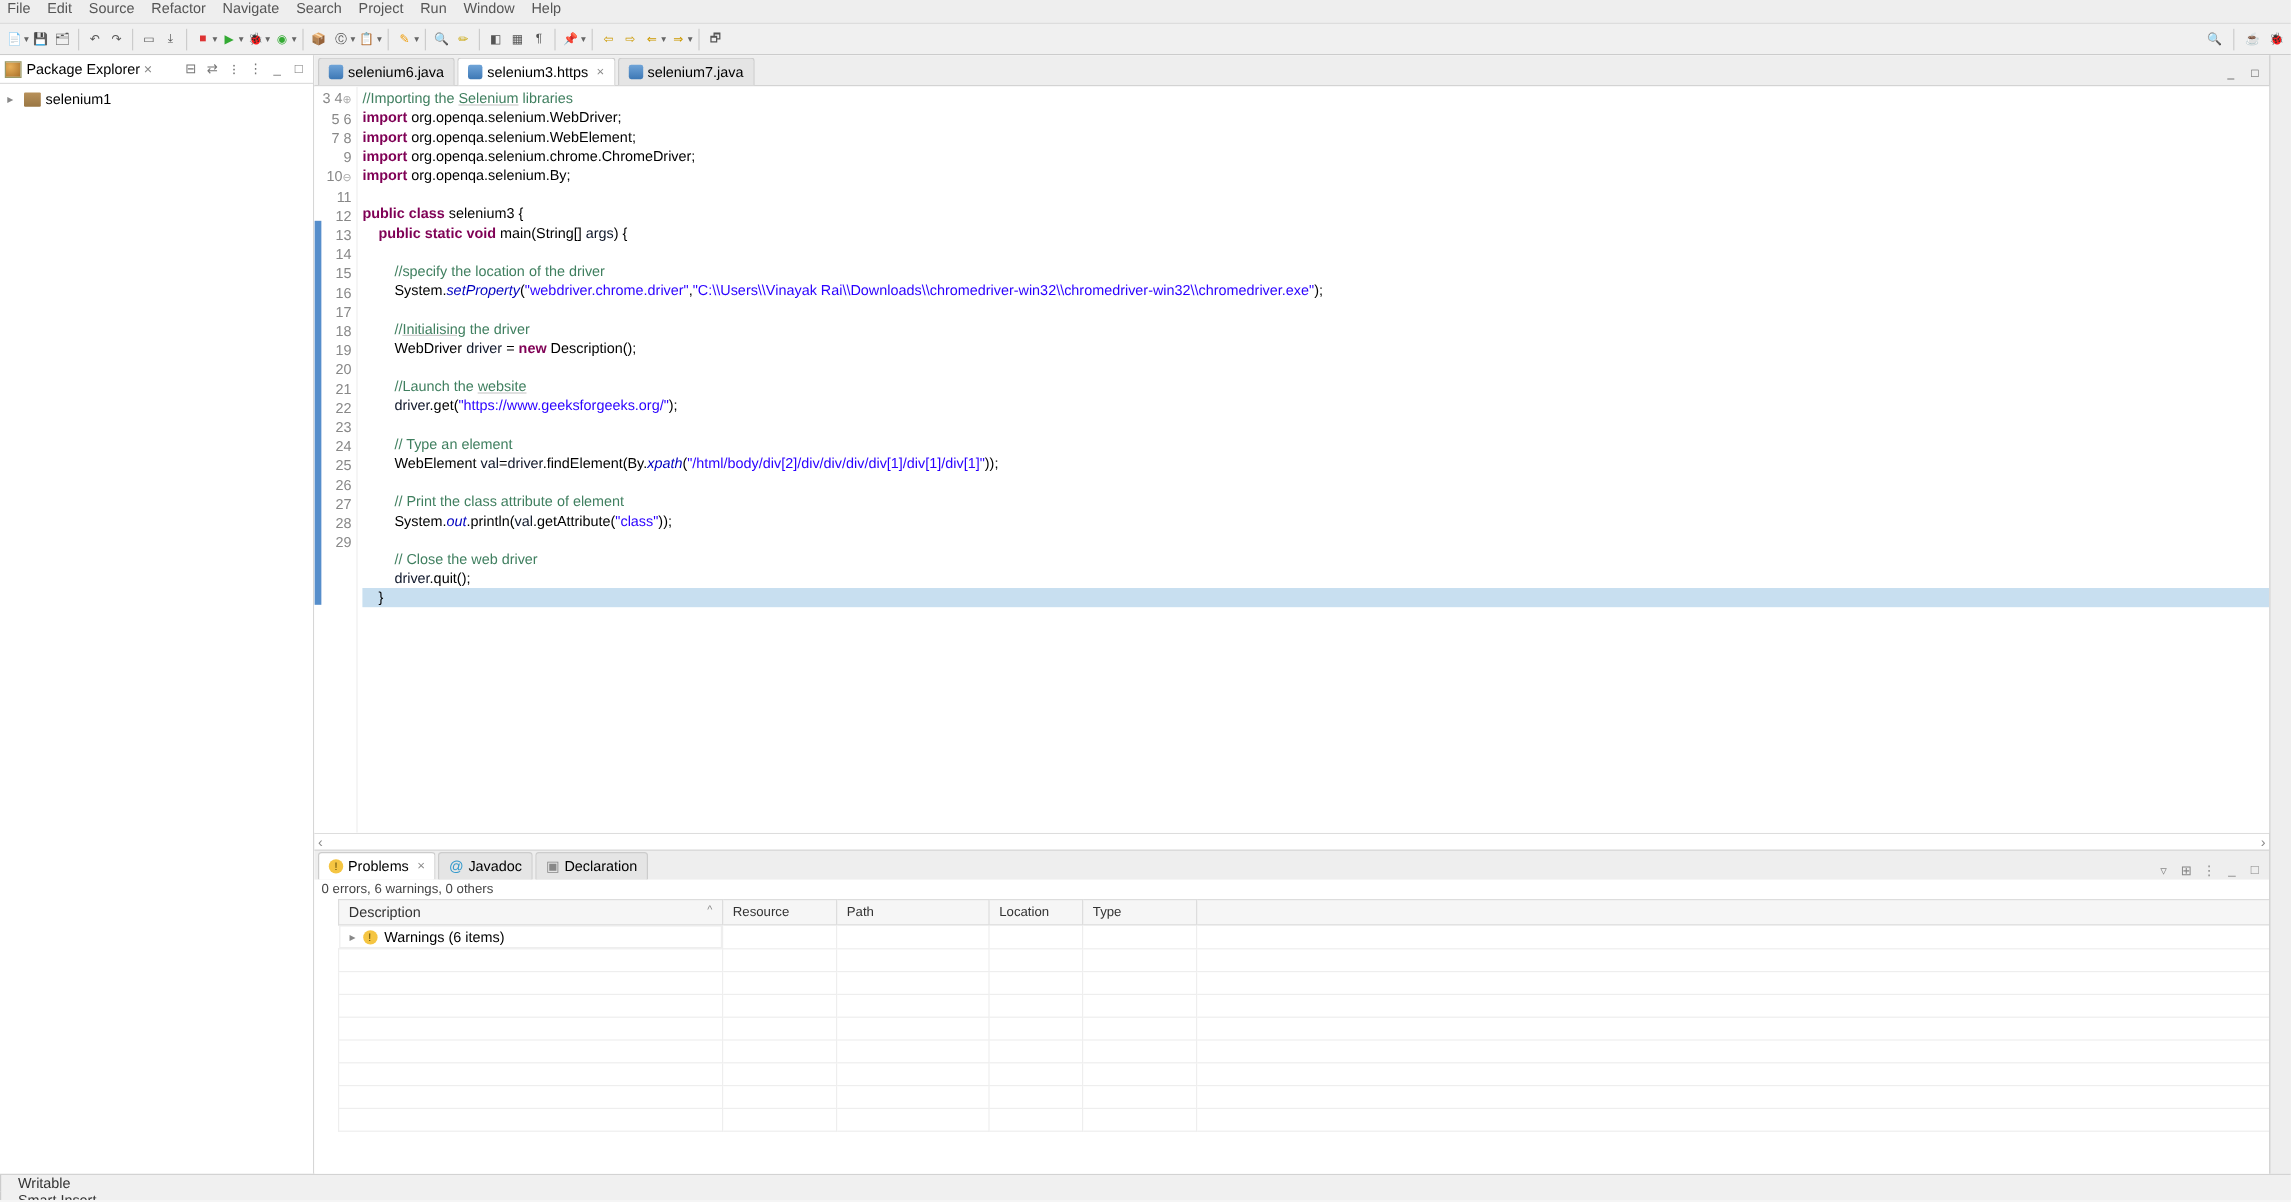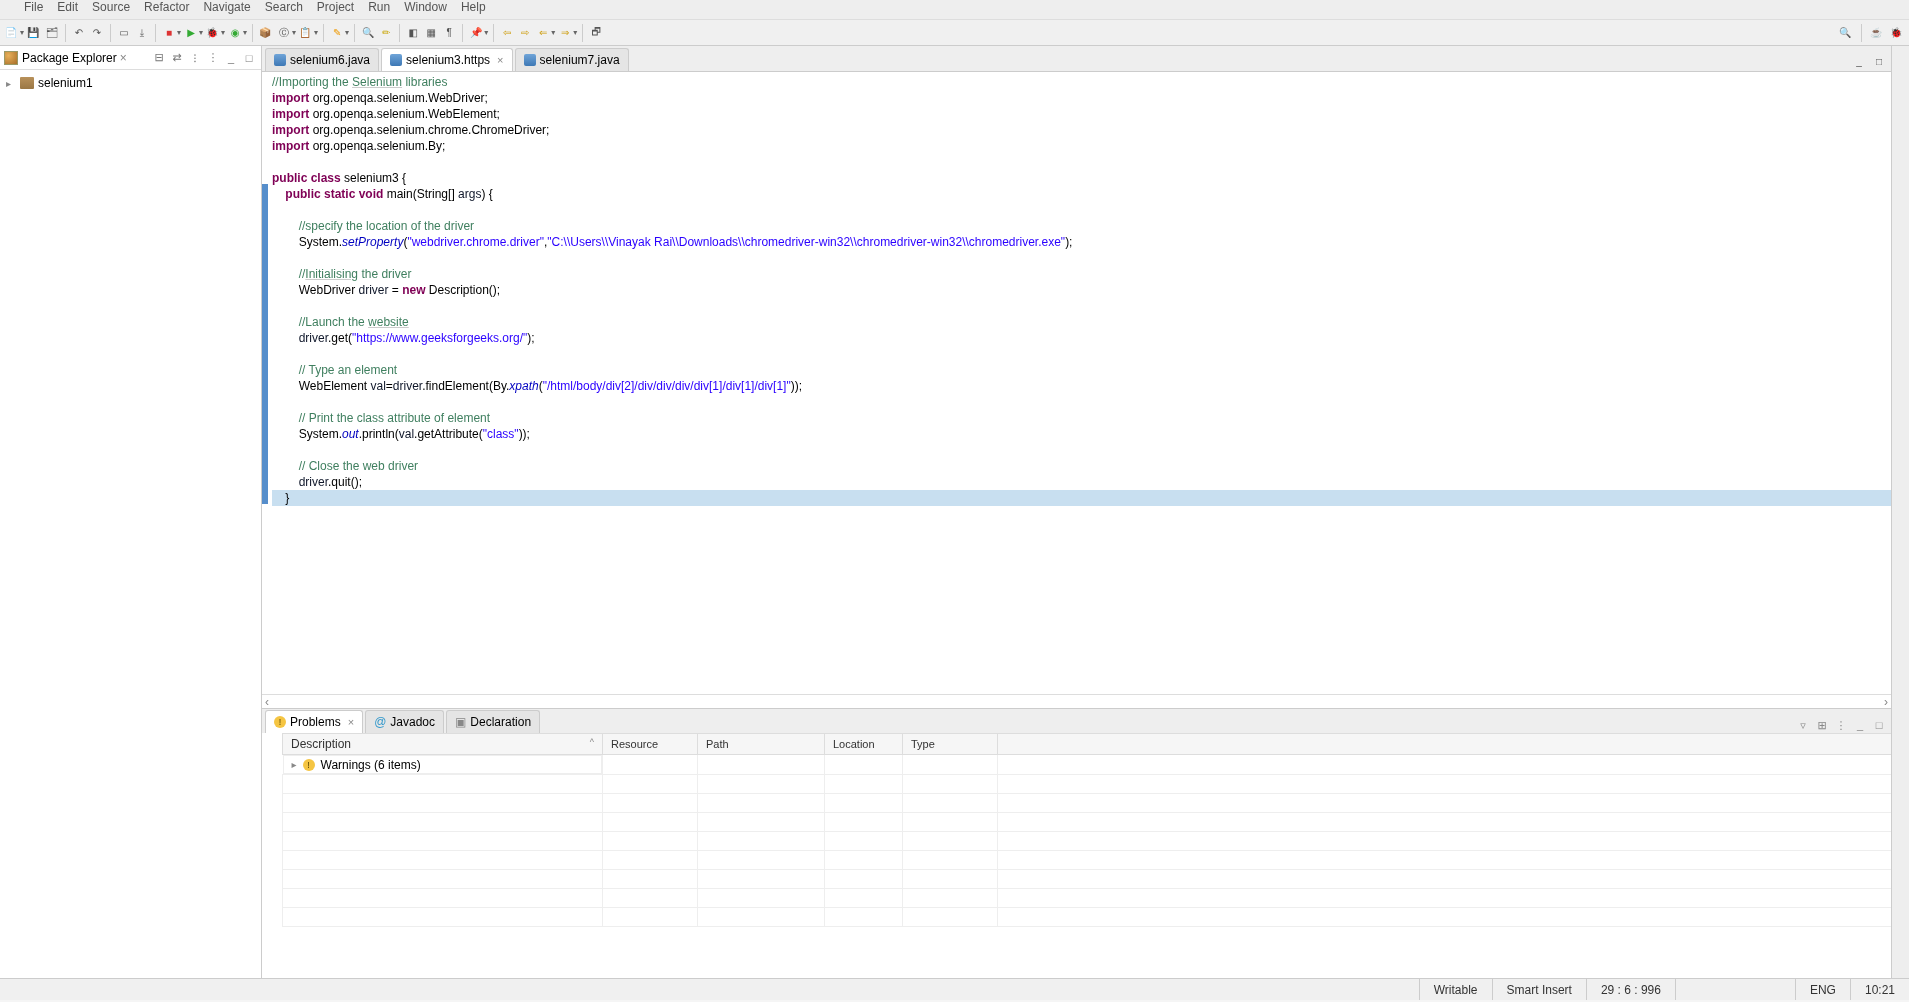--- a/index.html
+++ b/index.html
@@ -1,17 +1,17 @@
 <!DOCTYPE html>
 <html><head>
 <meta charset="utf-8">
 <style>
 * { margin:0; padding:0; box-sizing:border-box; font-family:"Segoe UI",Tahoma,sans-serif; font-size:12px; }
 body { background:#f5f5f5; overflow:hidden; }
-.menubar { height:20px; background:#eeeeee; display:flex; align-items:flex-start; padding:0 24px; border-bottom:1px solid #ddd; }
+.menubar { height:20px; background:#eeeeee; display:flex; align-items:flex-start; padding:0 6px; border-bottom:1px solid #ddd; }
 .menubar span { color:#555; margin-right:14px; cursor:default; }
 .toolbar { height:26px; background:#f0f0f0; display:flex; align-items:center; padding:0 4px; border-bottom:1px solid #ccc; gap:2px; }
 .tb-btn { width:16px; height:16px; border:1px solid transparent; display:inline-flex; align-items:center; justify-content:center; font-size:10px; color:#555; cursor:pointer; }
 .tb-sep { width:1px; height:18px; background:#ccc; margin:0 3px; }
 .tb-dd { font-size:8px; color:#666; margin-left:-2px; }
 .main { display:flex; height:calc(100vh - 70px); }
 .sidebar { width:262px; background:#fff; border-right:1px solid #ccc; display:flex; flex-direction:column; }
 .view-header { height:24px; display:flex; align-items:center; padding:0 4px; border-bottom:1px solid #ddd; }
 .view-icons { margin-left:auto; display:flex; gap:2px; }
 .view-icons span { width:16px; height:16px; display:inline-flex; align-items:center; justify-content:center; font-size:11px; color:#777; cursor:pointer; }
@@ -43,21 +43,21 @@
 .b-icons { margin-left:auto; display:flex; gap:3px; padding-right:4px; }
 .b-icons span { width:16px; height:16px; display:inline-flex; align-items:center; justify-content:center; color:#888; font-size:11px; cursor:pointer;}
 .b-summary { padding:2px 6px; font-size:11px; color:#444; }
 .b-table { flex:1; overflow:auto; }
 .b-table table { width:100%; border-collapse:collapse;margin-left:20px; }
 .b-table th { text-align:left; font-weight:normal; padding:3px 8px; border:1px solid #ddd; background:#f6f6f6; font-size:11px; color:#333;}
 .b-table td { padding:3px 8px; border:1px solid #eee; font-size:11px; height:19px;}
 .b-table td.desc { display:flex; align-items:center; gap:6px; }
 .w-arrow { font-size:10px; color:#888; }
 .warn-icon { width:12px; height:12px; background:#f5c542; border-radius:50%; display:inline-flex; align-items:center; justify-content:center; font-size:9px; color:#5a4500;}
-.statusbar { height:22px; background:#f0f0f0; border-top:1px solid #ccc; display:flex; align-items:flex-start; font-size:11px; color:#333;}
+.statusbar { height:22px; background:#f0f0f0; border-top:1px solid #ccc; display:flex; align-items:flex-start; font-size:11px; color:#333;flex-direction:column;}
 .statusbar .cell { border-left:1px solid #ccc; padding:0 14px; height:100%; display:flex; align-items:center;}
 .statusbar .spacer { flex:1; }
 .right-strip { width:18px; background:#eee; border-left:1px solid #ccc; }
 .pkg-icon { width:14px;height:14px;display:inline-block;background:radial-gradient(circle at 30% 30%,#e8b05a,#a86f28);border:1px solid #996;}
 .tool-right { margin-left:auto; display:flex; gap:4px; align-items:center;}
 .pkg-x { font-size:12px; color:#888; margin-left:3px; cursor:pointer;}
 </style>
 </head>
 <body>
 
@@ -173,20 +173,49 @@
       <div class="tool-right" style="padding:2px 4px">
         <span class="tb-btn">_</span>
         <span class="tb-btn">□</span>
       </div>
     </div>
 
     <div class="editor">
       <div class="marker-bar">
         <div style="height:112px"></div>
         <div class="hl" style="height:320px"></div>
+      </div>
+      <div class="gutter">
+3
+4<span style="font-size:9px;color:#aaa">⊕</span>
+5
+6
+7
+8
+9
+10<span style="font-size:9px;color:#aaa">⊖</span>
+11
+12
+13
+14
+15
+16
+17
+18
+19
+20
+21
+22
+23
+24
+25
+26
+27
+28
+29
       </div>
       <div class="code"><span class="c">//Importing the <span class="u">Selenium</span> libraries</span>
 <span class="k">import</span><span> org.openqa.selenium.WebDriver;</span>
 <span class="k">import</span><span> org.openqa.selenium.WebElement;</span>
 <span class="k">import</span><span> org.openqa.selenium.chrome.ChromeDriver;</span>
 <span class="k">import</span><span> org.openqa.selenium.By;</span>
 
 <span class="k">public class</span><span> selenium3 {</span>
     <span class="k">public static void</span><span> main(String[] </span><span class="v">args</span><span>) {</span>
 
@@ -230,20 +259,21 @@
           <span>Declaration</span>
         </div>
         <div class="b-icons">
           <span>▿</span>
           <span>⊞</span>
           <span>⋮</span>
           <span>_</span>
           <span>□</span>
         </div>
       </div>
+      <div class="b-summary">0 errors, 6 warnings, 0 others</div>
       <div class="b-table">
         <table>
           <thead>
               <tr>
             <th style="width:320px"><span>Description</span> <span style="float:right;color:#888;font-size:9px">^</span></th>
             <th style="width:95px">Resource</th>
             <th style="width:127px">Path</th>
             <th style="width:78px">Location</th>
             <th style="width:95px">Type</th>
             <th></th>

